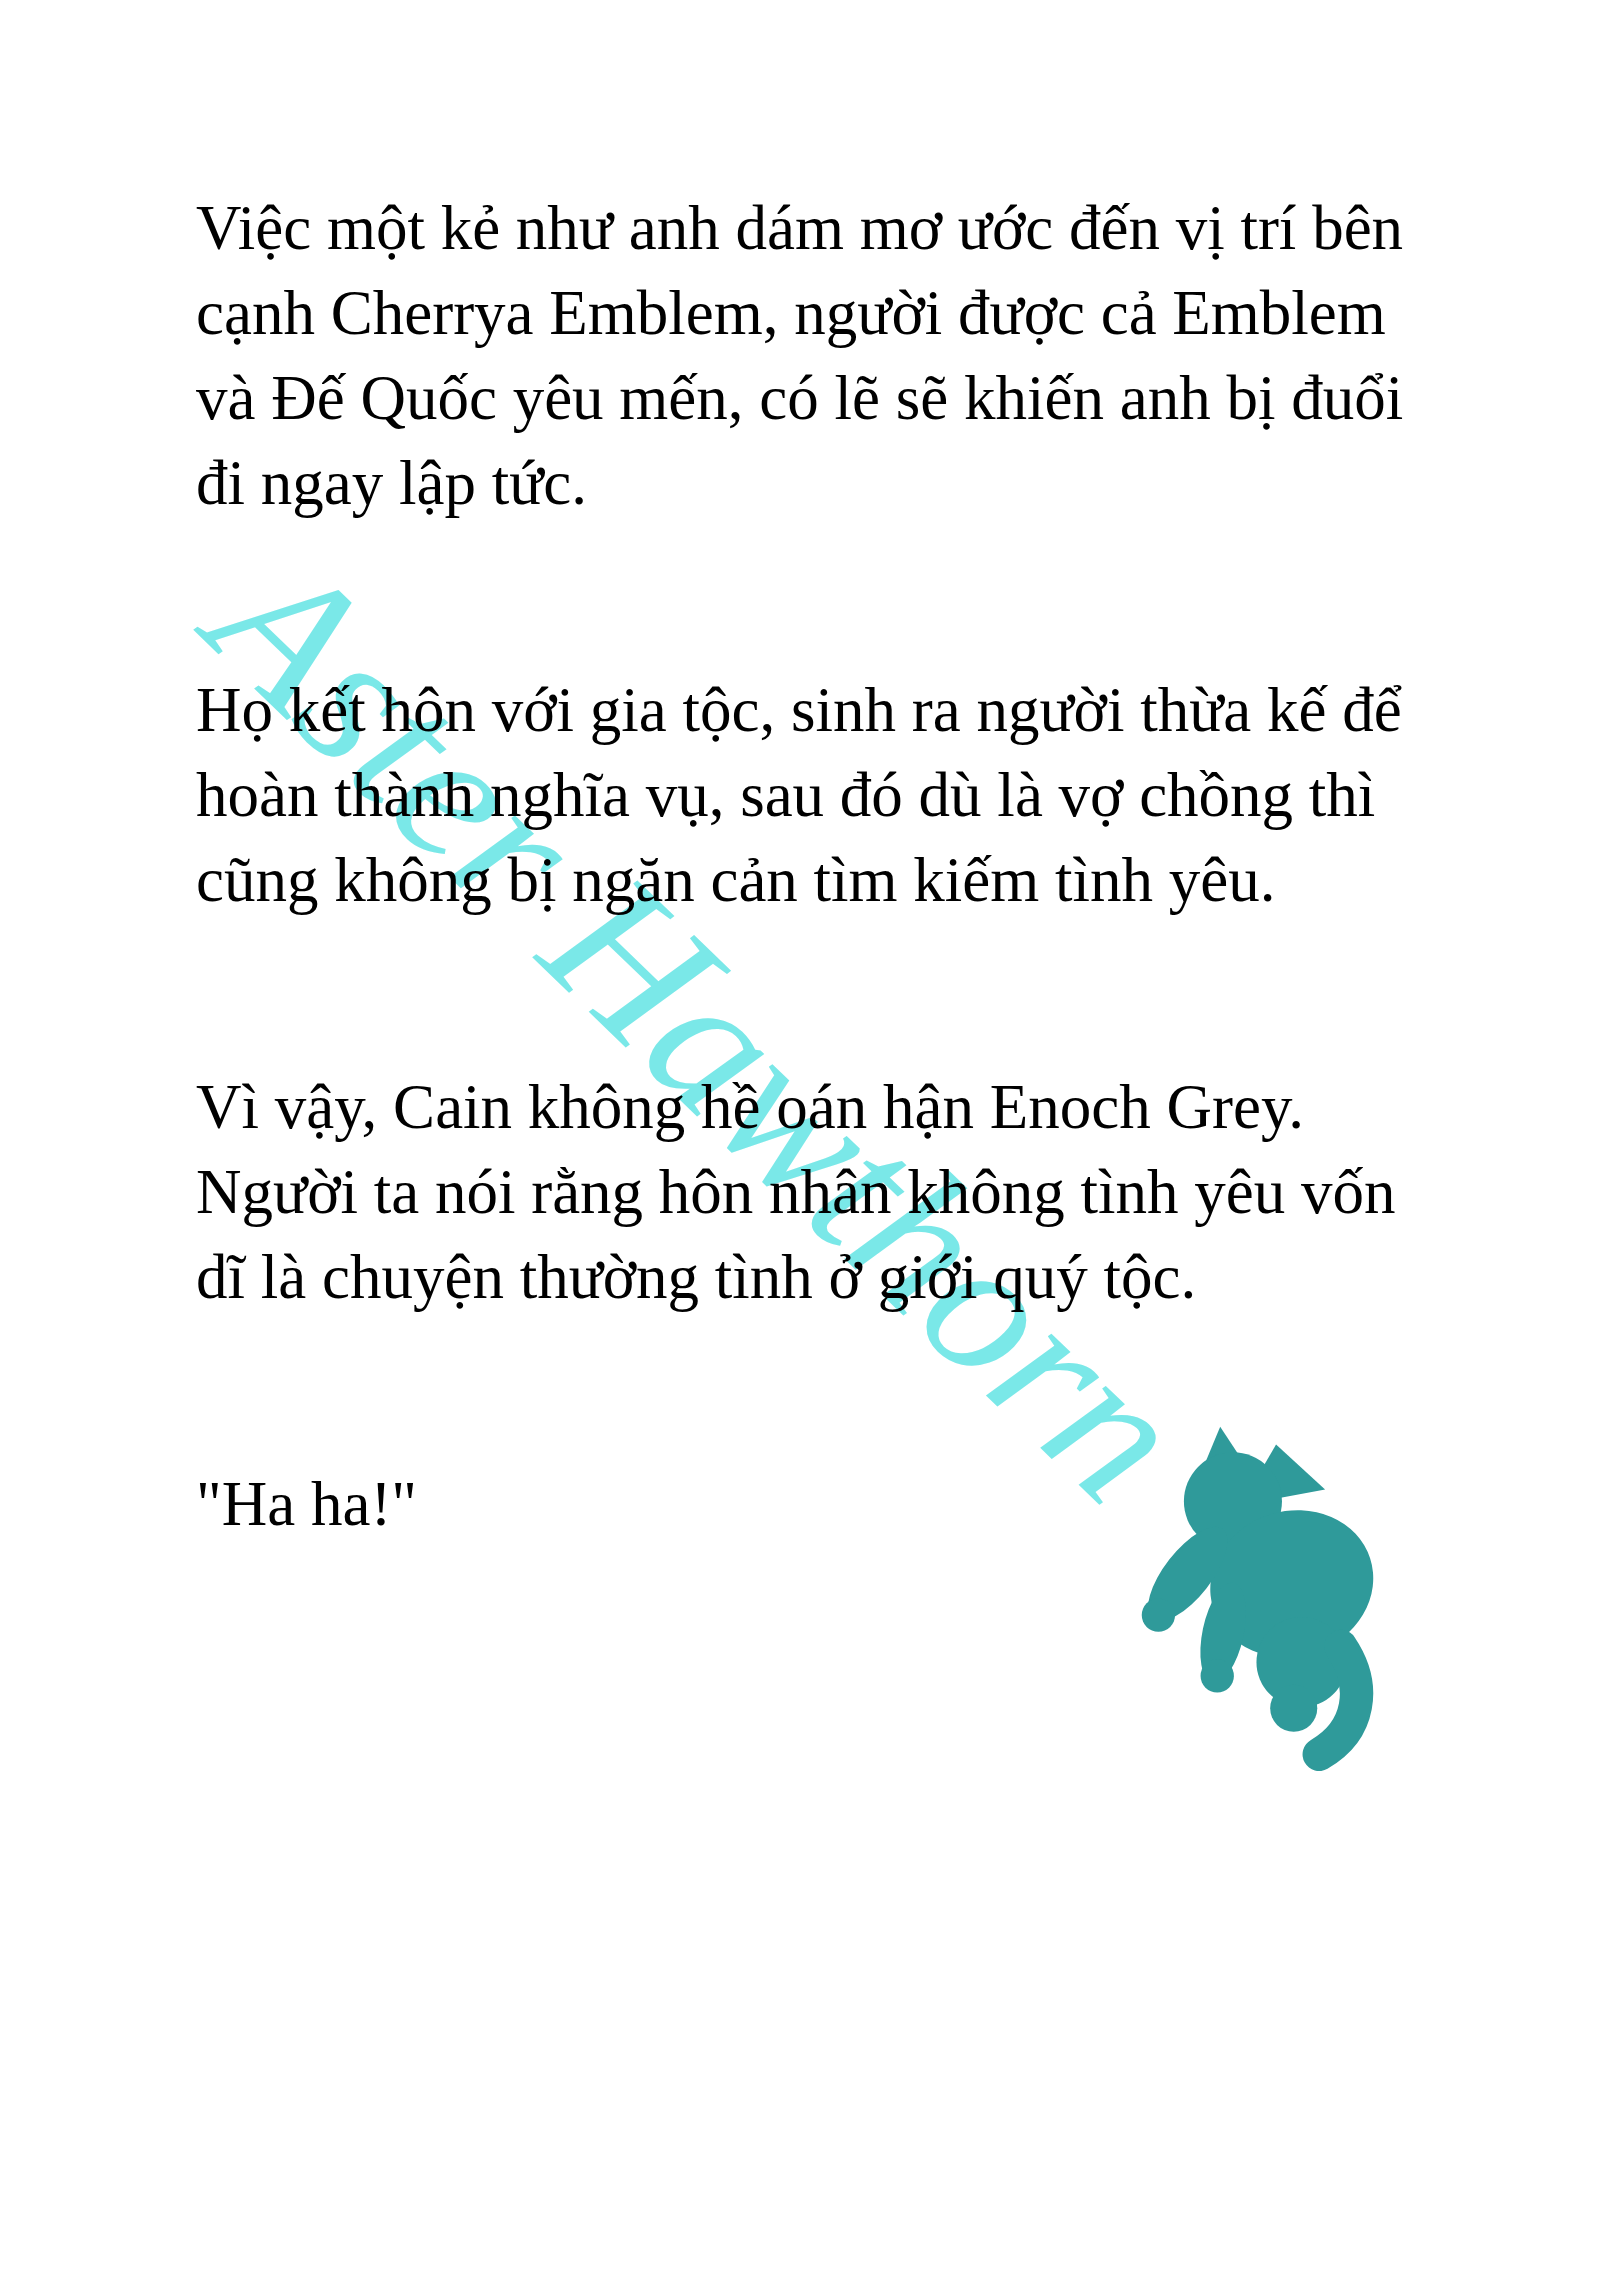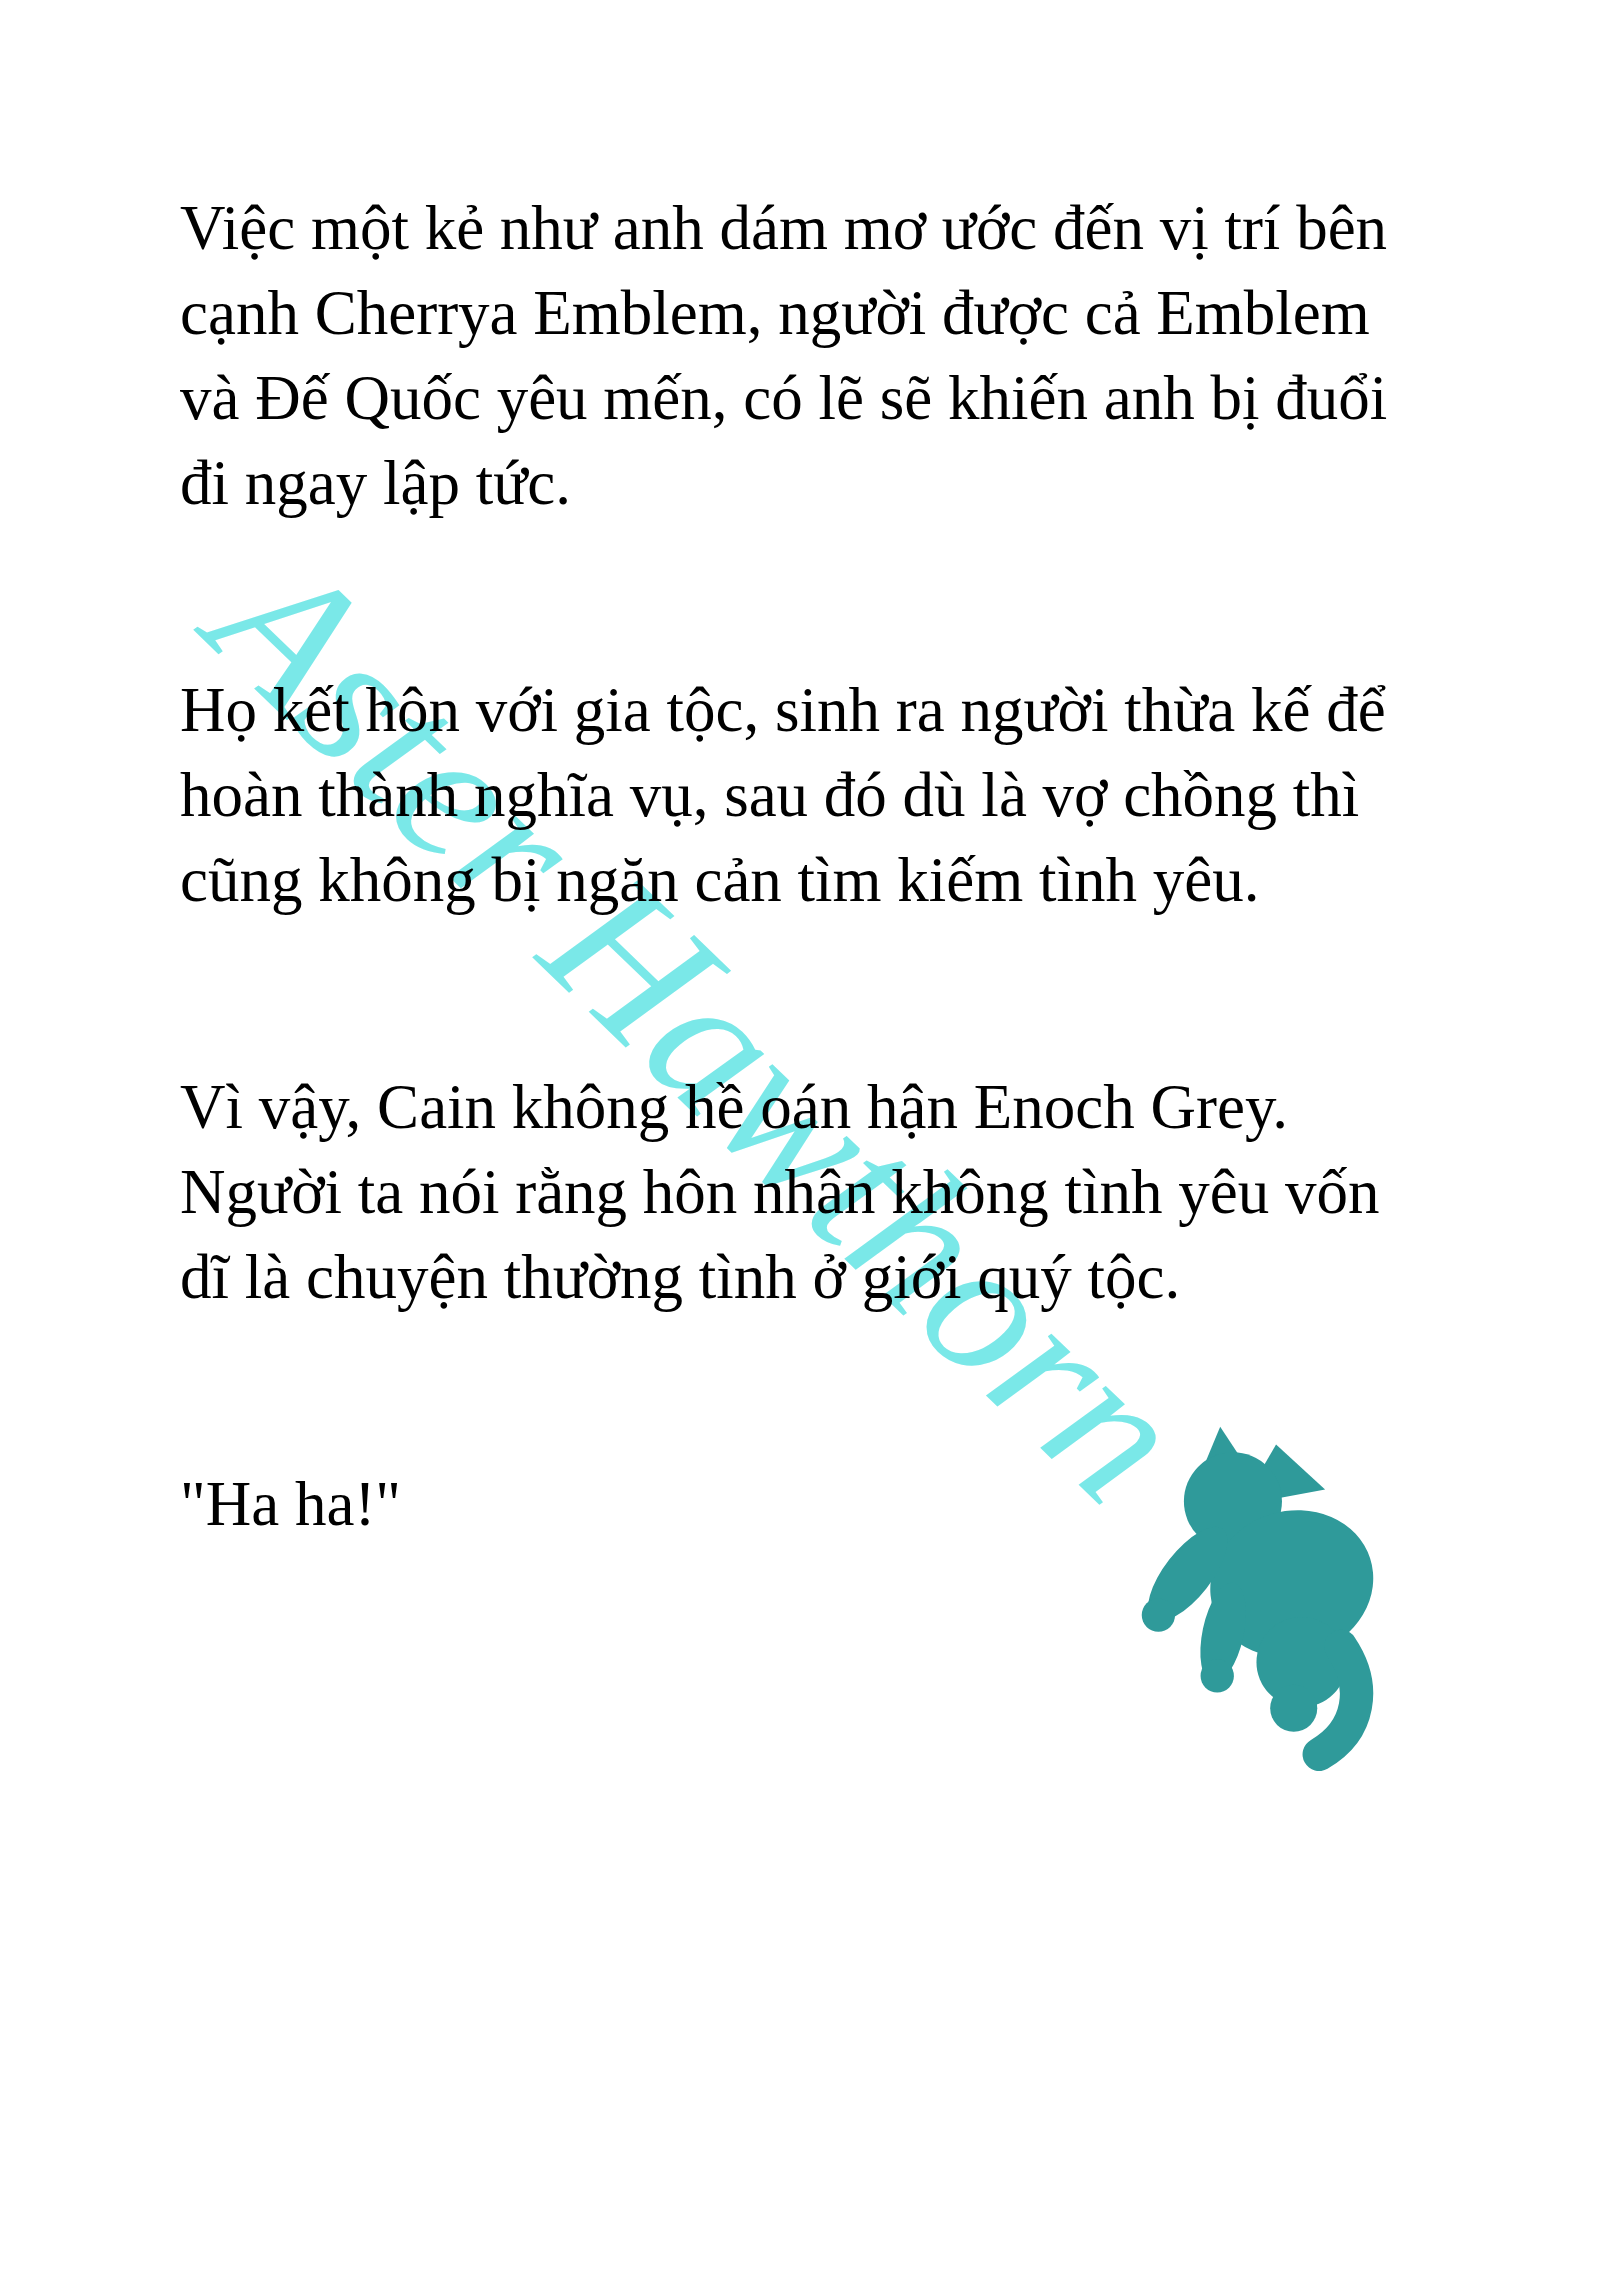--- a/index.html
+++ b/index.html
@@ -43,21 +43,21 @@
   .cat-shape { fill: var(--cat, #2F9A9A); }
   .cat-tail {
     fill: none;
     stroke: var(--cat, #2F9A9A);
     stroke-width: 34;
     stroke-linecap: round;
   }
   
   .content {
     position: absolute;
-    left: 180px;
+    left: 196px;
     top: 186px;
     width: 1264px;
     z-index: 3;
     color: var(--text, #000000);
     font-size: 63px;
     line-height: 85px;
     text-align: left;
   }
   .content p {
     margin: 0 0 142px 0;

